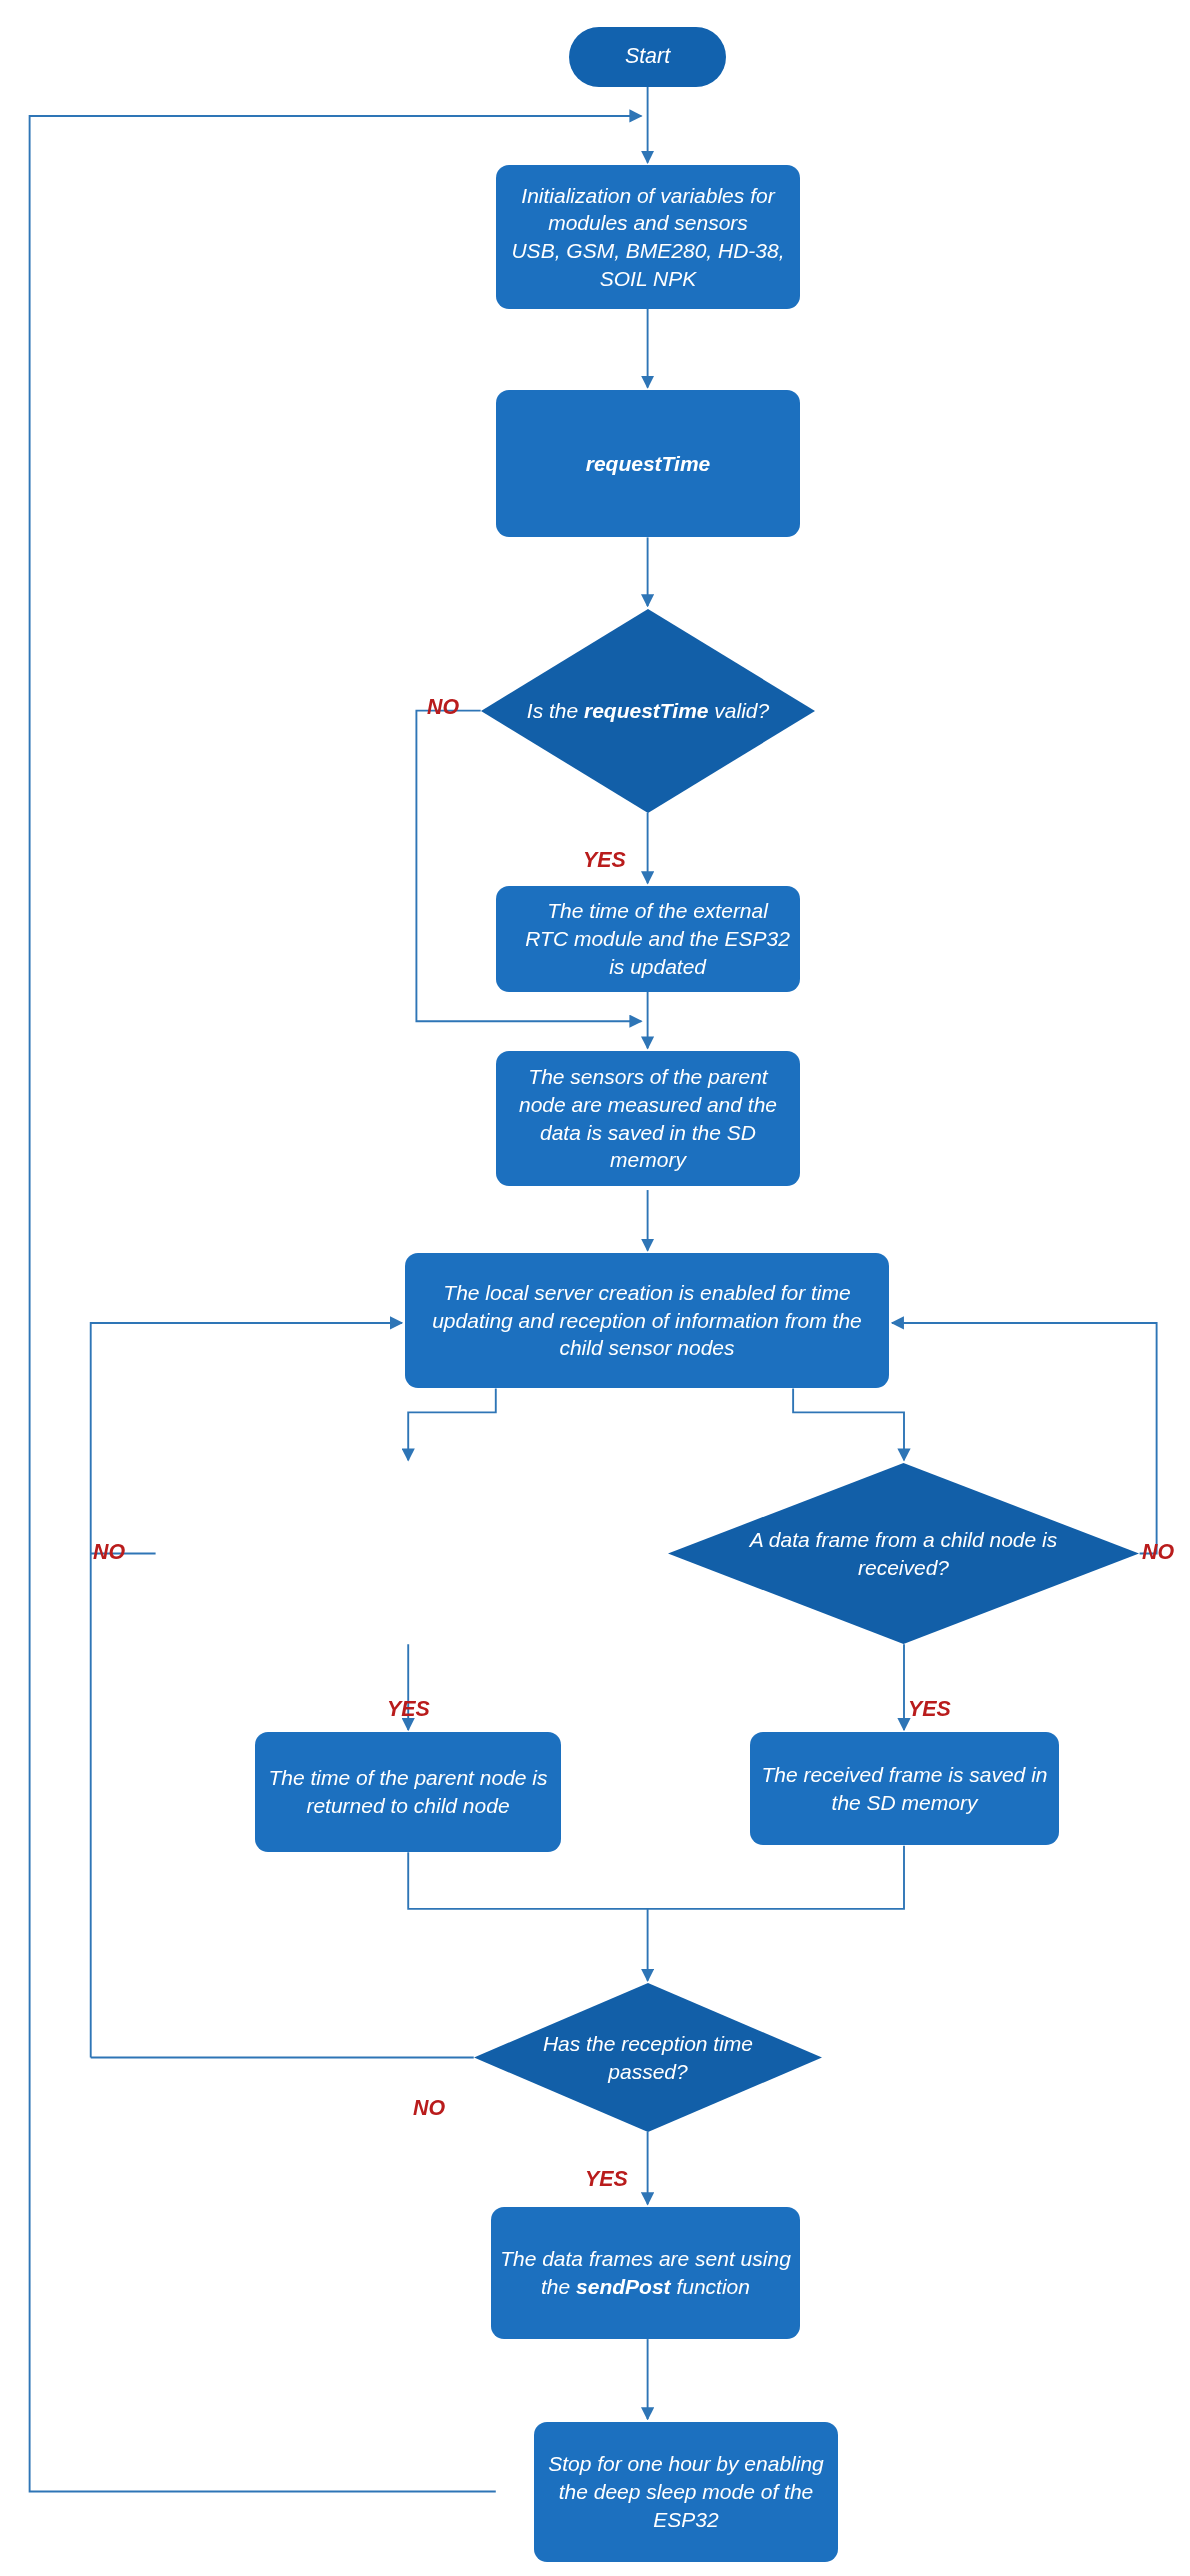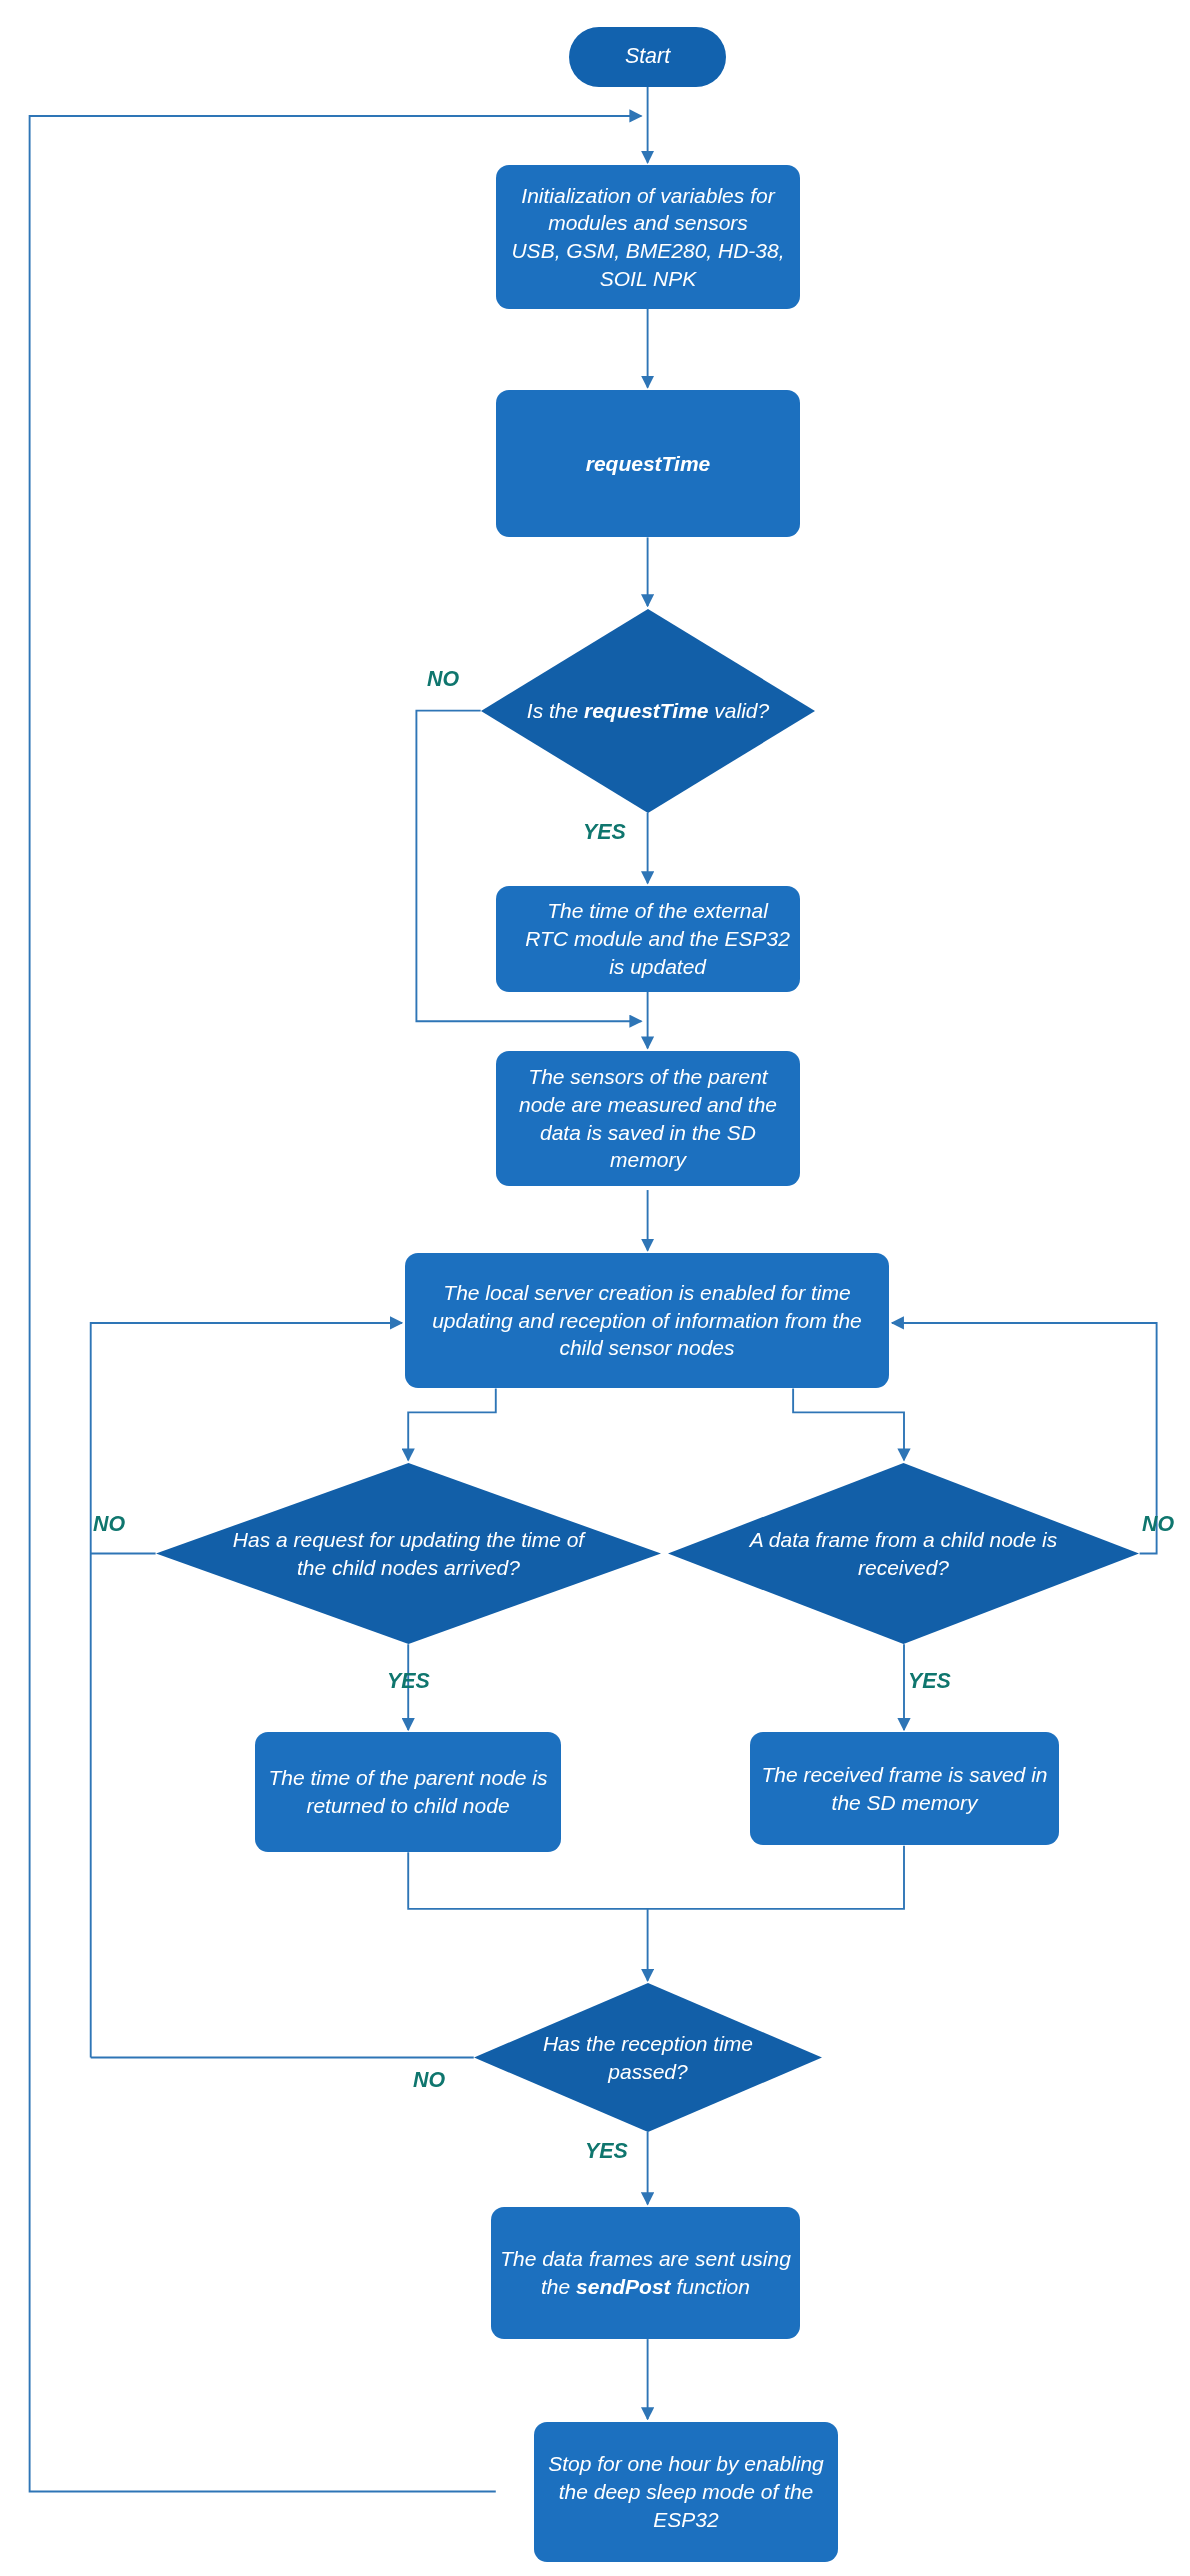--- a/index.html
+++ b/index.html
@@ -33,21 +33,22 @@
   }
   .diamond{
     background:#125fa8;
     clip-path:polygon(50% 0%, 100% 50%, 50% 100%, 0% 50%);
     padding:0 38px;
   }
   .flow-label{
     position:absolute;
     font-size:21.4px;
     font-weight:bold;
-    color:#0f766e;
+    color:#b91c1c;
+    margin-top:28px;
   }
   .bold{font-weight:bold;}
   b{font-weight:bold;}
 </style>
 </head>
 <body>
 
 <div id="canvas">
 
   <svg id="edges" viewBox="0 0 1889 4089" xmlns="http://www.w3.org/2000/svg">
@@ -125,23 +126,20 @@
   </div>
 
   <div class="node rect" style="left:496px;top:1051px;width:304px;height:135px;">
     <span>The sensors of the parent node are measured and the data is saved in the SD memory</span>
   </div>
 
   <div class="node rect" style="left:405px;top:1253px;width:484px;height:135px;">
     <span>The local server creation is enabled for time updating and reception of information from the child sensor nodes</span>
   </div>
 
-  <div class="node diamond" style="left:156px;top:1463px;width:505px;height:181px;padding:0 69px;">
-    <span>Has a request for updating the time of the child nodes arrived?</span>
-  </div>
 
   <div class="node diamond" style="left:668px;top:1463px;width:471px;height:181px;padding:0 63px;">
     <span>A data frame from a child node is received?</span>
   </div>
 
   <div class="node rect" style="left:255px;top:1732px;width:306px;height:120px;">
     <span>The time of the parent node is returned to child node</span>
   </div>
 
   <div class="node rect" style="left:750px;top:1732px;width:309px;height:113px;">

